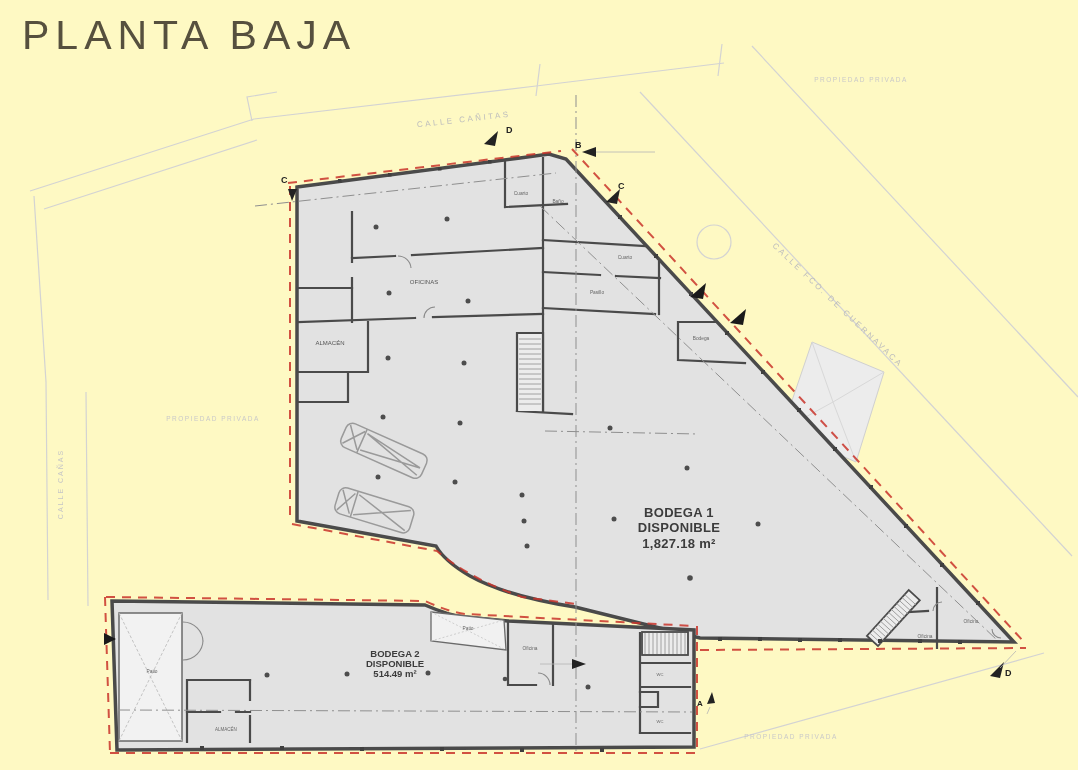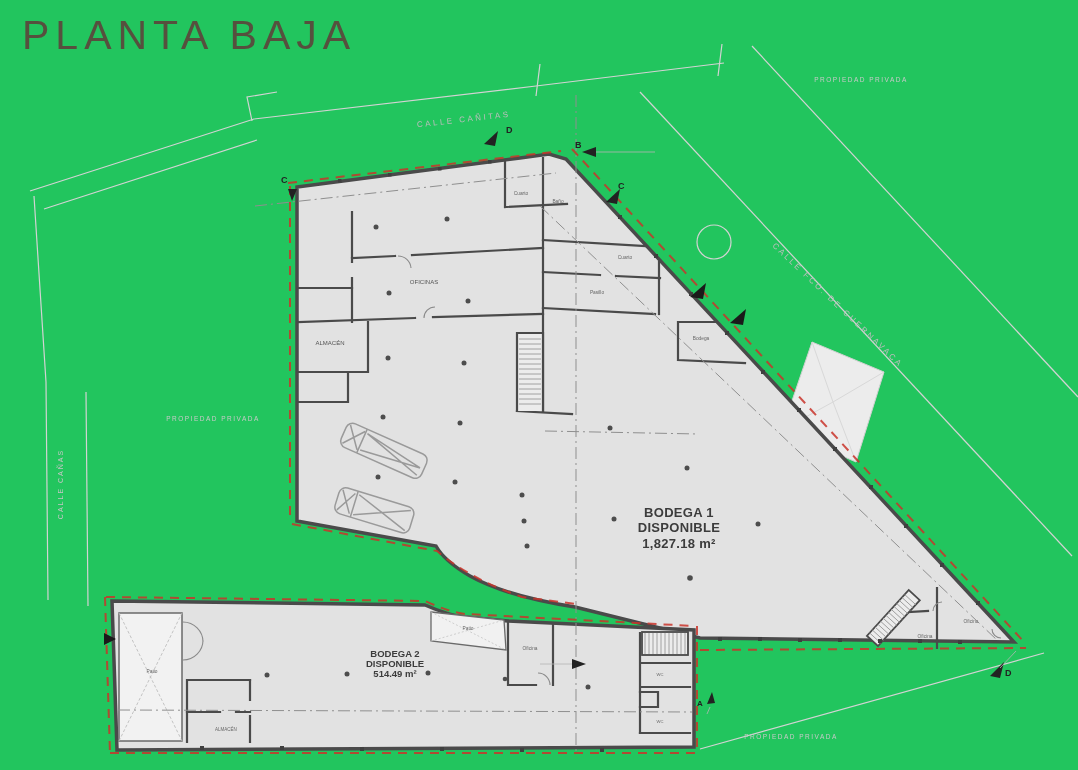--- a/index.html
+++ b/index.html
@@ -1,16 +1,16 @@
 <!DOCTYPE html>
 <html><head>
 <meta charset="utf-8">
 <style>
   html,body{margin:0;padding:0;background:#ffffff;}
-  .canvas{position:relative;width:1078px;height:770px;background:#22c55e;overflow:hidden;
+  .canvas{position:relative;width:1078px;height:770px;background:#fef9c3;overflow:hidden;
           font-family:"Liberation Sans",sans-serif;}
   .title{position:absolute;left:22px;top:12px;font-size:41px;font-weight:300;
          letter-spacing:6px;color:#56503e;font-family:"Liberation Sans",sans-serif;}
   svg{position:absolute;left:0;top:0;}
   svg text{font-family:"Liberation Sans",sans-serif;fill:#5a5a5a;}
   .unit-label{font-size:13px;font-weight:700;fill:#3c3c3c;letter-spacing:.3px;}
   .unit-label-sm{font-size:9.5px;font-weight:700;fill:#3c3c3c;}
   .room{font-size:6px;fill:#555;}
   .room-tiny{font-size:4.8px;fill:#666;}
   .street{font-size:8px;fill:#bdbdbd;letter-spacing:2.5px;}

